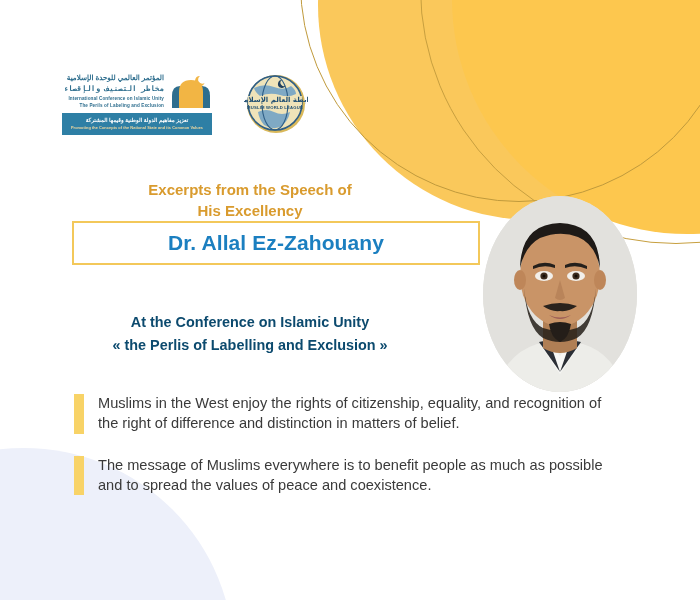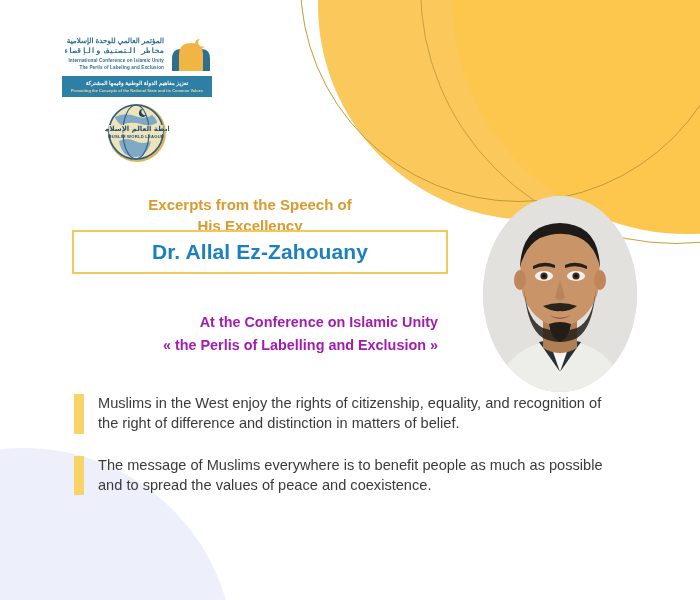--- a/index.html
+++ b/index.html
@@ -56,24 +56,24 @@
     position: absolute;
     left: -186px; top: 448px;
     width: 420px; height: 420px;
     border-radius: 50%;
     background: #EDF0FA;
   }
 
   
   .logo-row {
     position: absolute;
-    left: 62px; top: 36px;
+    left: 62px; top: 68px;
     display: flex;
     align-items: center;
-    flex-direction: column;
+    gap: 32px;
   }
   .logo-conf { display: flex; flex-direction: column; width: 150px; }
   .logo-conf-top { display: flex; align-items: center; gap: 6px; }
   .logo-conf-texts { text-align: right; flex: 1; }
   .logo-ar-1 {
     font-size: 7.2px; color: #2E6E8E; font-weight: bold;
     direction: rtl; line-height: 1.45; letter-spacing: .2px;
   }
   .logo-ar-2 {
     font-size: 7.6px; color: #2E6E8E; font-weight: bold;
@@ -100,32 +100,32 @@
   }
   .logo-bar-en {
     font-size: 3.9px; color: #F0D9A0; line-height: 1.4;
     font-weight: bold; margin-top: 1px; letter-spacing: .05px;
   }
   .logo-mwl { width: 64px; height: 72px; flex: none; }
 
   
   .kicker {
     position: absolute;
-    left: 72px; top: 194px;
+    left: 72px; top: 179px;
     width: 356px;
     text-align: center;
     color: #D99B2E;
     font-weight: bold;
     font-size: 15px;
     line-height: 1.42;
   }
   .name-box {
     position: absolute;
-    left: 72px; top: 230px;
-    width: 376px;
+    left: 72px; top: 221px;
+    width: 408px;
     height: 44px;
     box-sizing: border-box;
     border: 2.2px solid #F3C85A;
     background: #ffffff;
     display: flex;
     align-items: center;
     justify-content: center;
   }
   .name-text {
     color: #1B7FC0;
@@ -139,22 +139,22 @@
     width: 356px;
     text-align: center;
     color: #DCA434;
     font-size: 11.6px;
     line-height: 1.4;
   }
   .conf-lines {
     position: absolute;
     left: 62px; top: 311px;
     width: 376px;
-    text-align: right;
-    color: #a21caf;
+    text-align: center;
+    color: #0c4a6e;
     font-weight: bold;
     font-size: 14.4px;
     line-height: 1.62;
   }
 
   
   .portrait {
     position: absolute;
     left: 483px; top: 196px;
     width: 154px; height: 196px;

